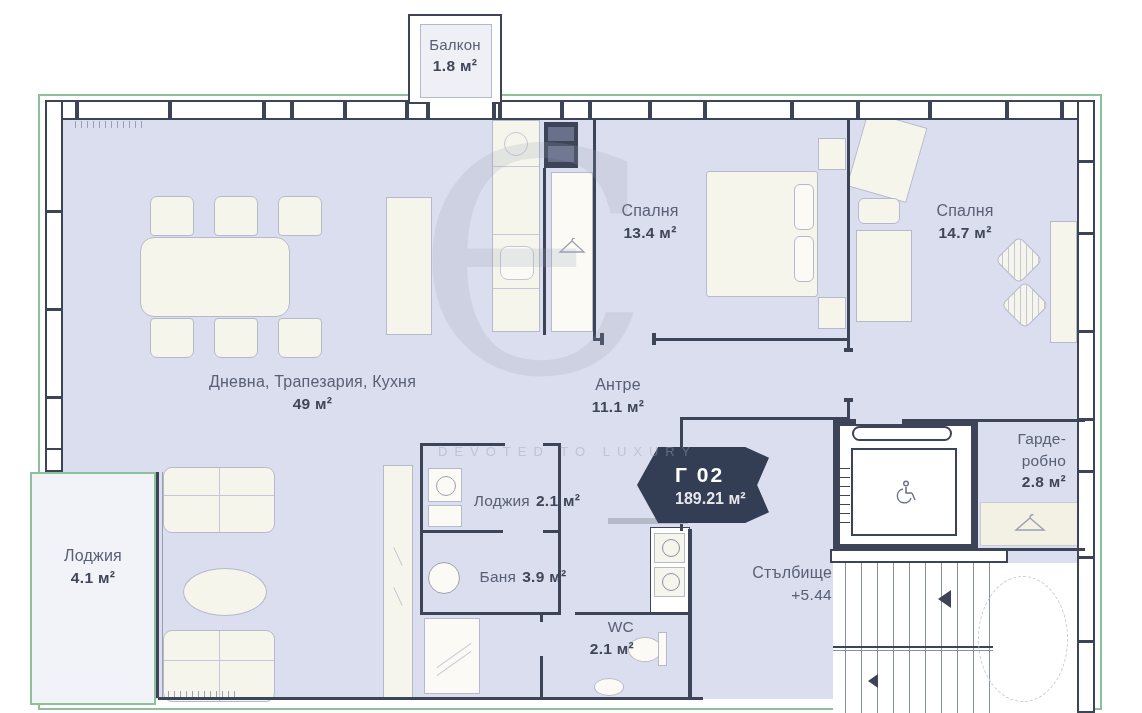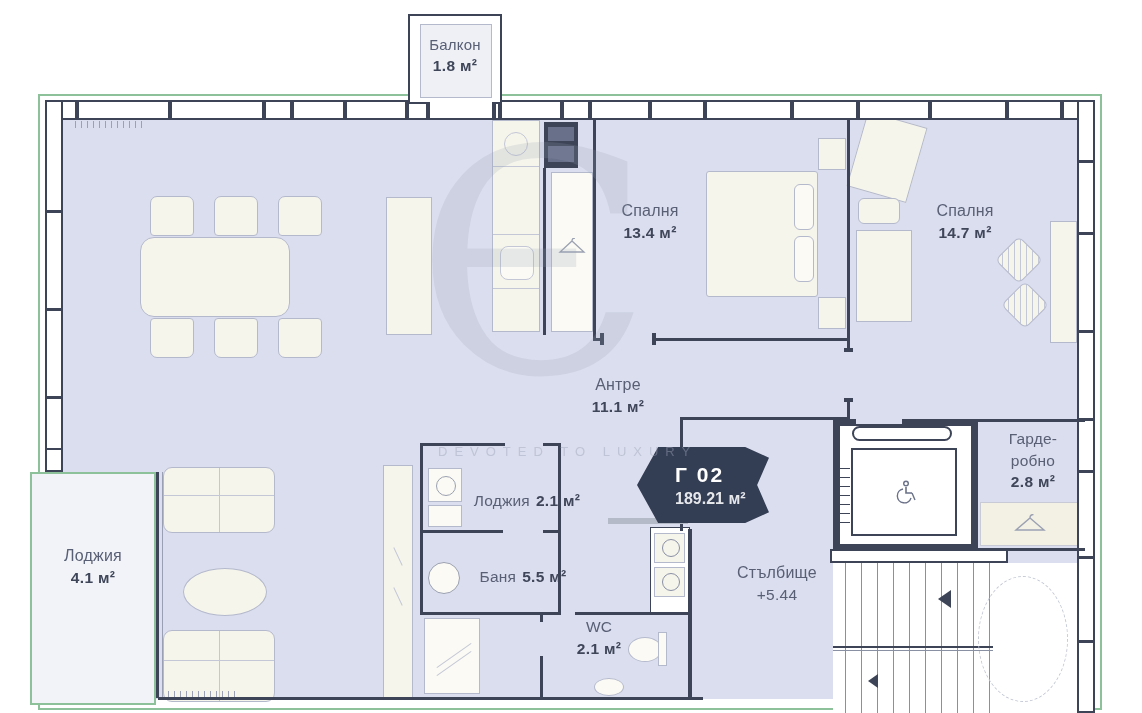--- a/index.html
+++ b/index.html
@@ -26,21 +26,21 @@
   .oval{border-radius:50%;}
   .hatch{background:#f6f5ec repeating-linear-gradient(45deg,#c3c7d6 0 1px,transparent 1px 6px);}
   .navy{background:#3d4458;border:none;z-index:6;}
   .navy .in{position:absolute;left:4px;right:4px;background:#68708a;}
   .cline{position:absolute;background:#c3c7d6;}
   
   .rlabel{position:absolute;text-align:center;color:#596076;font-size:16px;line-height:1.4;
           letter-spacing:.2px;z-index:20;}
   .rlabel b{display:block;color:#3f4659;font-size:15.5px;letter-spacing:.3px;}
   .rlabel.inline b{display:inline;margin-left:6px;}
-  .rlabel.left{text-align:center;}
+  .rlabel.left{text-align:right;}
   .plain b{font-weight:400;color:#596076;}
   
   #badge{left:637px;top:447px;width:132px;height:76px;background:#333d54;z-index:40;
          clip-path:polygon(0 50%,16% 0,82% 0,100% 14%,91% 50%,100% 86%,82% 100%,16% 100%);
          color:#fff;display:flex;flex-direction:column;justify-content:center;padding-left:38px;
          box-sizing:border-box;}
   #badge .code{font-size:21px;font-weight:700;letter-spacing:2px;}
   #badge .barea{font-size:16px;font-weight:700;color:rgba(255,255,255,.88);margin-top:3px;}
   
   #wm-letter{left:415px;top:110px;font-family:"DejaVu Serif",serif;font-size:310px;line-height:1;
@@ -264,37 +264,41 @@
       <div class="step" style="left: 124px;"></div>
       <div class="step" style="left: 140px;"></div>
       <div class="step" style="left: 156px;"></div>
     </div>
   <div class="abs landing" style="left:833px;top:646px;width:160px;height:2px;"></div>
   <div class="abs" style="left:833px;top:650px;width:160px;height:1px;background:#8a90a4;z-index:4;"></div>
   <div class="abs dashpath" style="left:978px;top:576px;width:88px;height:124px;"></div>
   <div class="abs arrow-l" style="left:938px;top:590px;"></div>
   <div class="abs arrow-l" style="left:868px;top:674px;border-top-width:7px;border-bottom-width:7px;border-right-width:10px;"></div>
 
+  <div class="rlabel" style="left:165px;top:371px;width:295px;">
+    <span>Дневна, Трапезария, Кухня</span>
+    <b>49 м²</b>
+  </div>
   <div class="rlabel" style="left:590px;top:200px;width:120px;">
     <span>Спалня</span>
     <b>13.4 м²</b>
   </div>
   <div class="rlabel" style="left:905px;top:200px;width:120px;">
     <span>Спалня</span>
     <b>14.7 м²</b>
   </div>
   <div class="rlabel" style="left:558px;top:374px;width:120px;">
     <span>Антре</span>
     <b>11.1 м²</b>
   </div>
   <div class="rlabel inline" style="left:452px;top:490px;width:150px;font-size:15.5px;">
     <span>Лоджия</span><b>2.1 м²</b>
   </div>
   <div class="rlabel inline" style="left:448px;top:566px;width:150px;font-size:15.5px;">
-    <span>Баня</span><b>5.5 м²</b>
+    <span>Баня</span><b>3.9 м²</b>
   </div>
   <div class="rlabel left" style="left:564px;top:616px;width:70px;font-size:15.5px;">
     <span>WC</span>
     <b>2.1 м²</b>
   </div>
   <div class="rlabel left plain" style="left:722px;top:562px;width:110px;">
     <span>Стълбище</span>
     <b>+5.44</b>
   </div>
 

